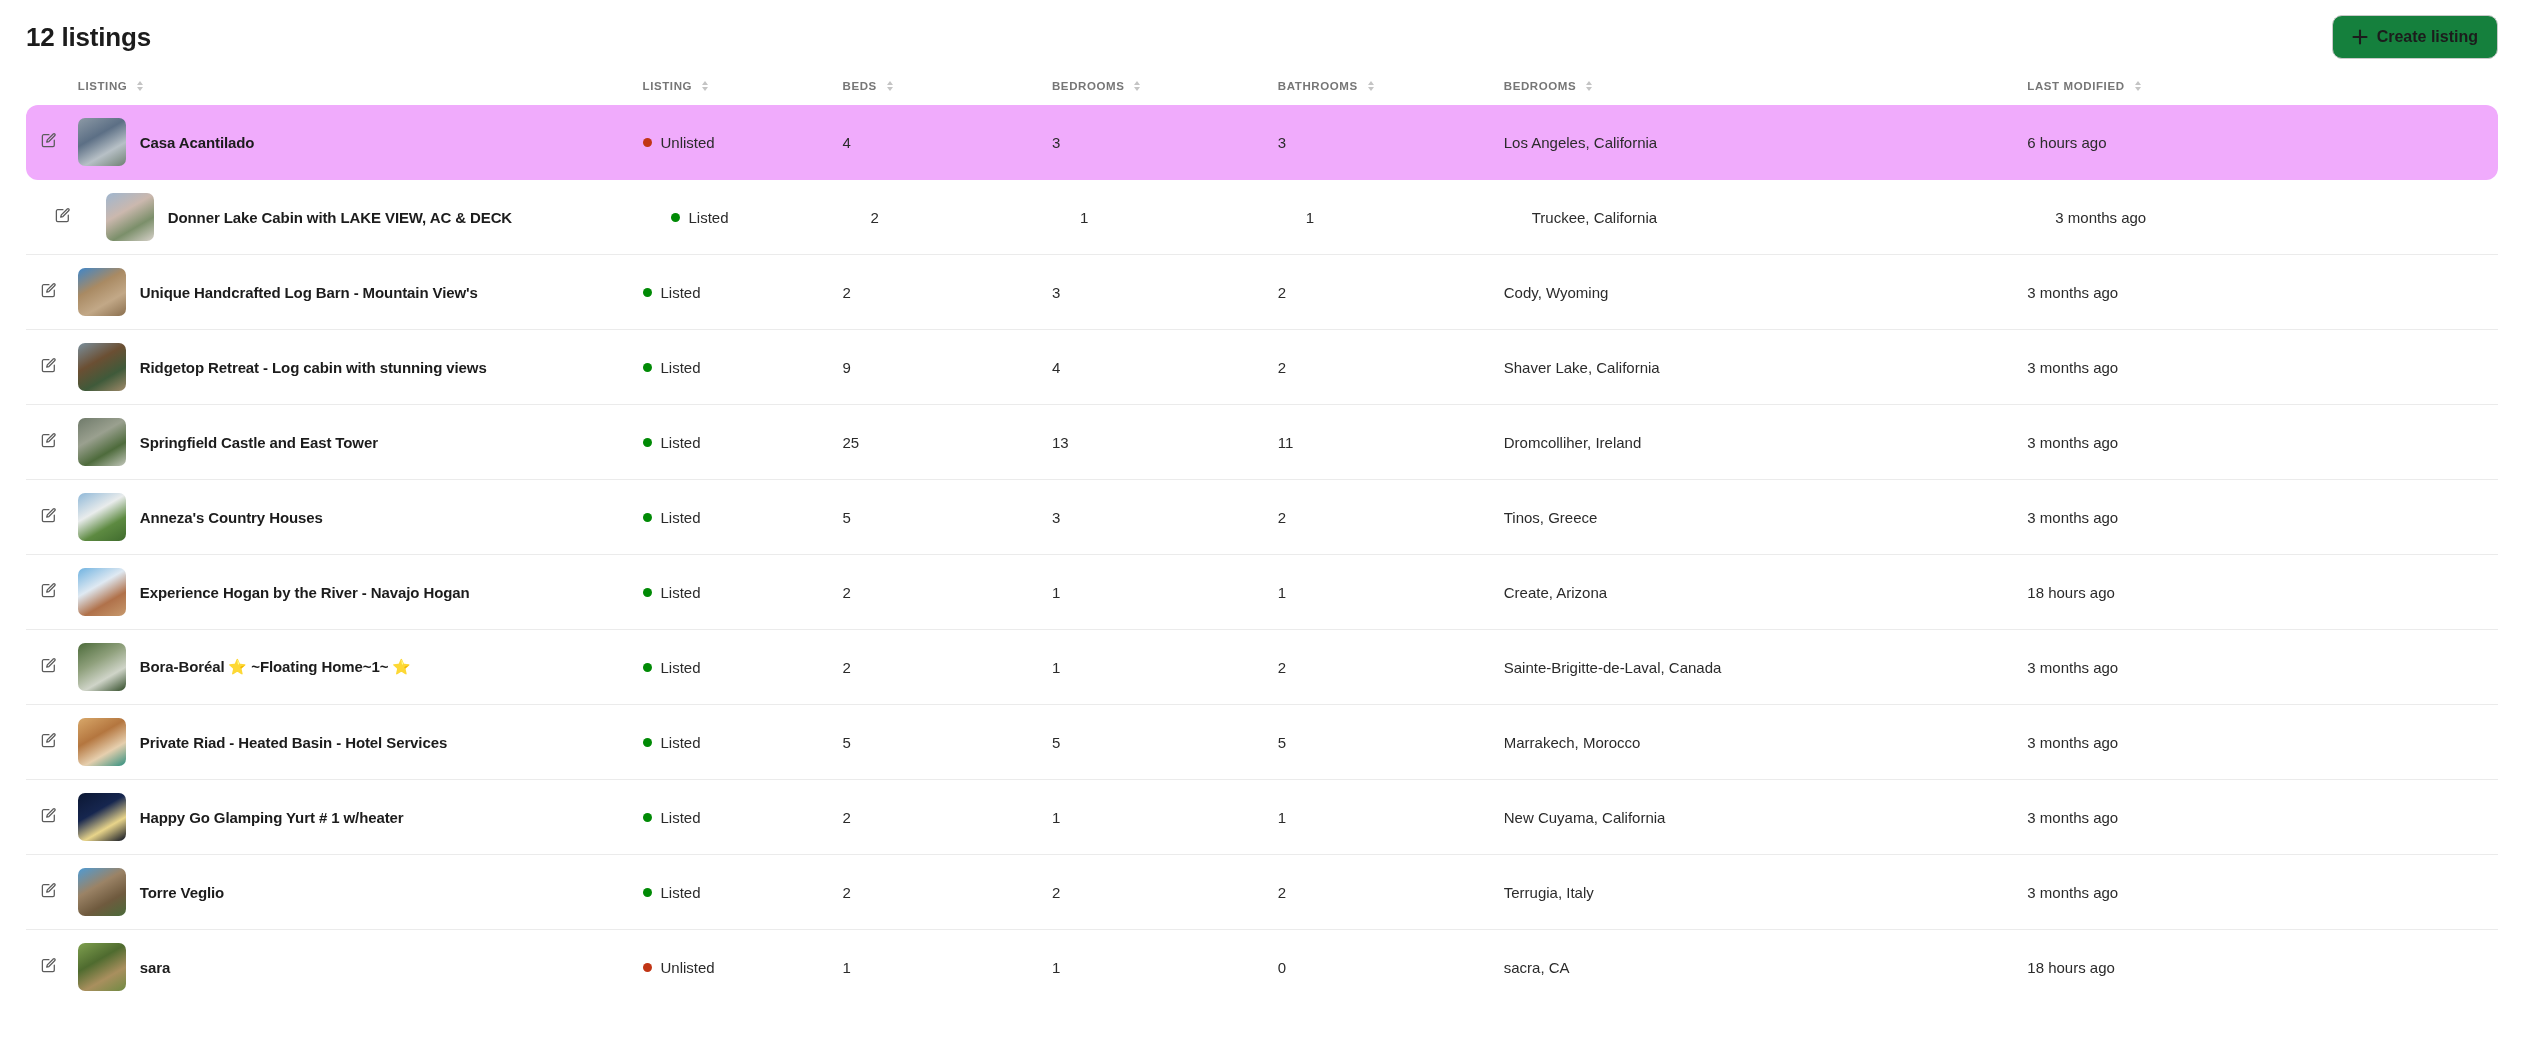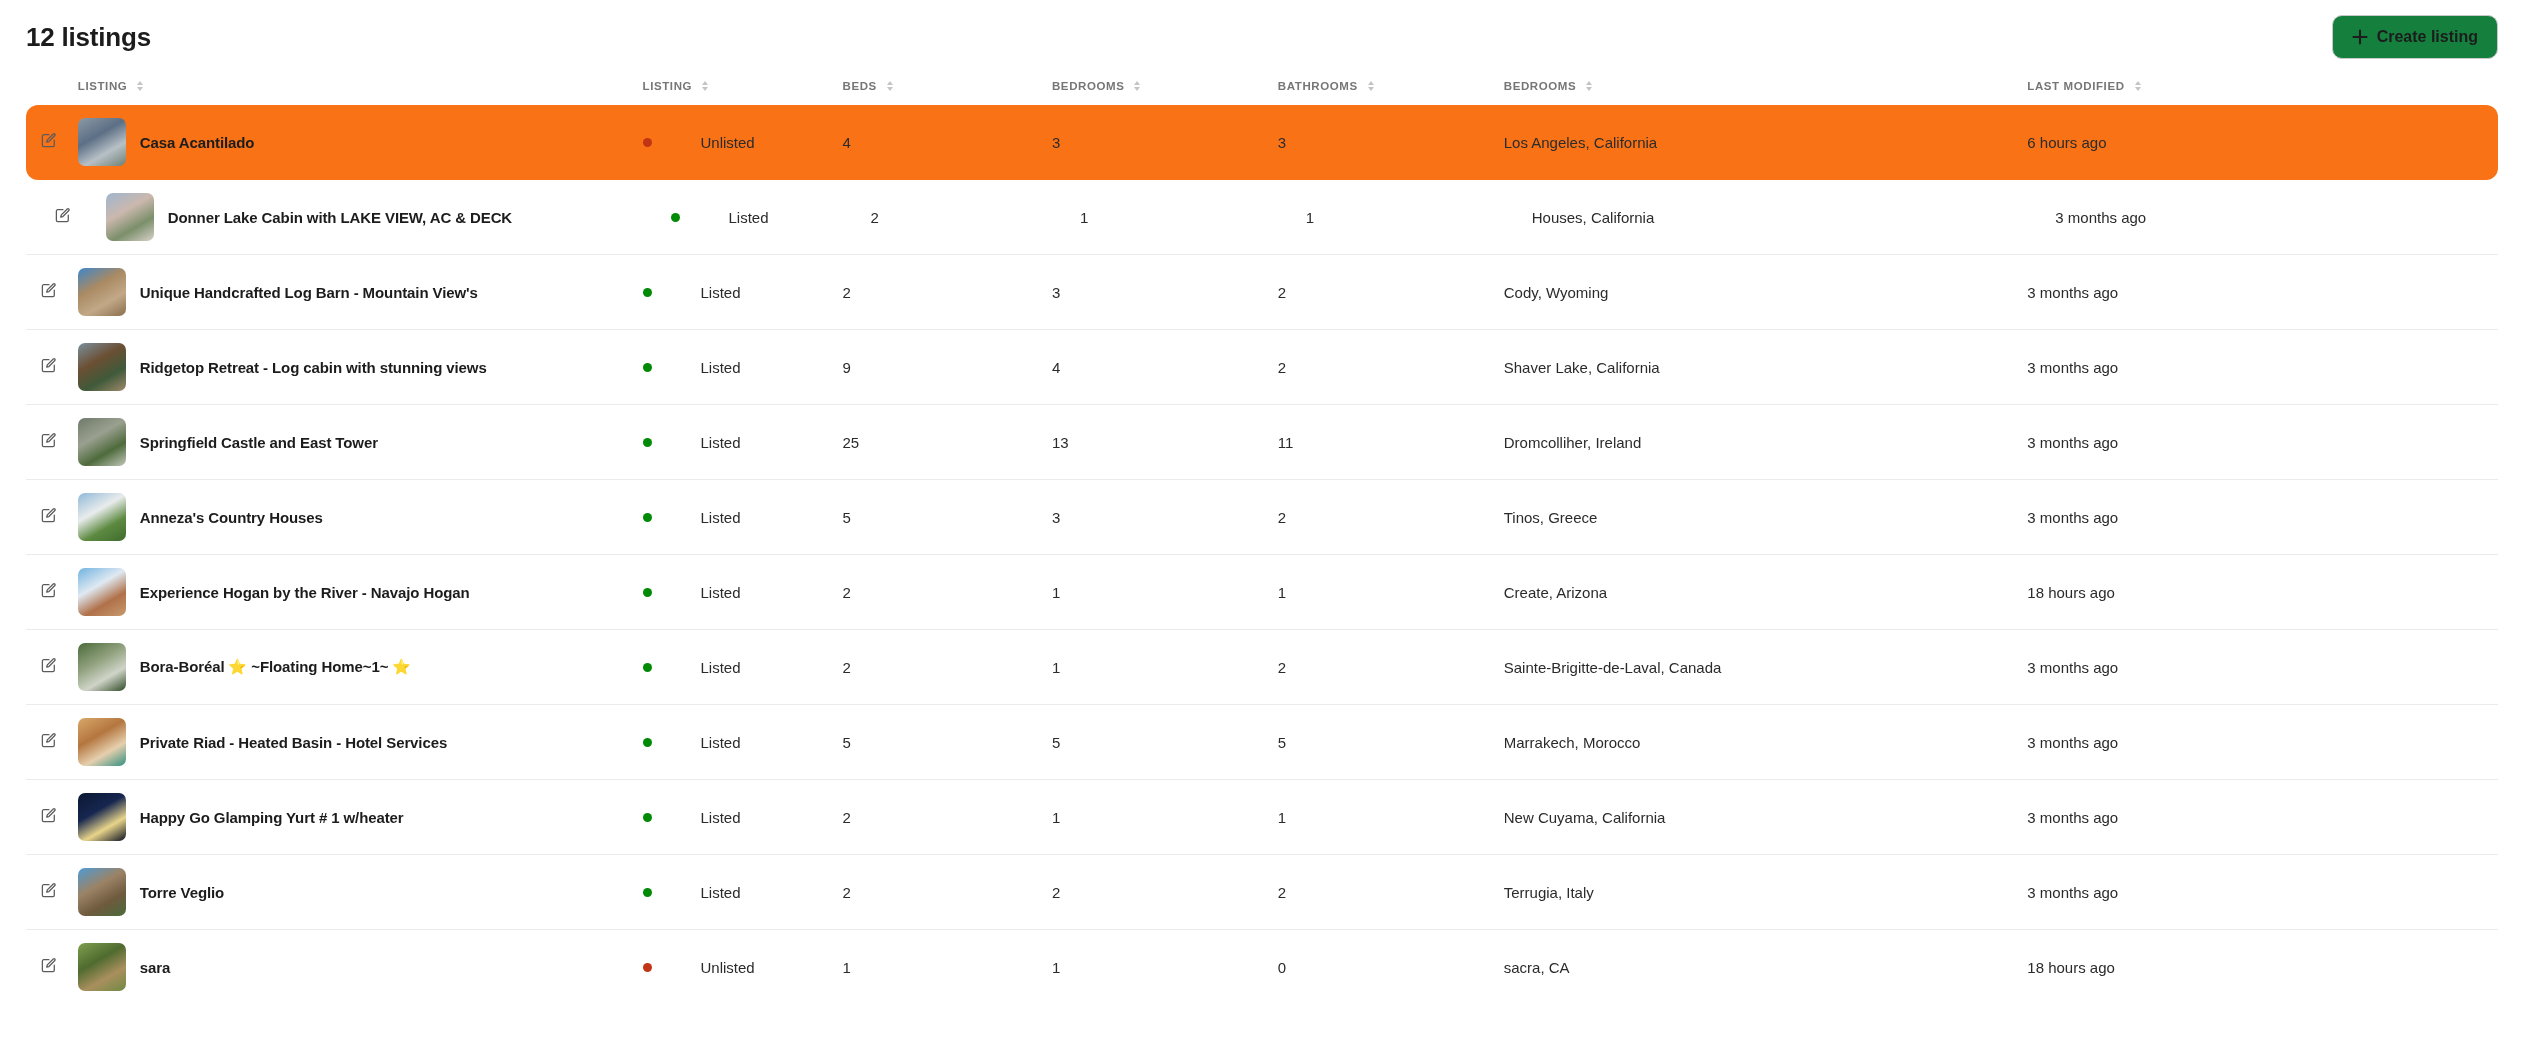--- a/index.html
+++ b/index.html
@@ -66,21 +66,21 @@
     border-left: 3.5px solid transparent;
     border-right: 3.5px solid transparent;
   }
   .sort-icon i.up   { border-bottom: 4px solid #c4c4c4; }
   .sort-icon i.down { border-top: 4px solid #c4c4c4; }
 
   tbody tr { height: 75px; }
   tbody tr td { border-top: 1px solid #ebebeb; }
   tbody tr.is-selected td { border-top-color: transparent; }
   tbody tr.is-selected + tr td { border-top-color: transparent; padding-left: 28px; }
-  tbody tr.is-selected td { background: #f97316; }
+  tbody tr.is-selected td { background: #f0abfc; }
   tbody tr.is-selected td:first-child { border-radius: 12px 0 0 12px; }
   tbody tr.is-selected td:last-child  { border-radius: 0 12px 12px 0; }
 
   td { font-size: 15px; color: #2b2b2b; vertical-align: middle; padding: 0; }
 
   .col-edit     { width: 44px; }
   .col-listing  { width: 480px; }
   .col-status   { width: 170px; }
   .col-beds     { width: 178px; }
   .col-bedrooms { width: 192px; }
@@ -107,21 +107,21 @@
   .listing-name {
     font-size: 15px;
     font-weight: 700;
     color: #1c1c1c;
     letter-spacing: -0.1px;
     white-space: nowrap;
   }
 
   .status-cell { display: flex; align-items: center; gap: 9px; }
   .dot { width: 9px; height: 9px; border-radius: 50%; flex: 0 0 9px; }
-  .status-text { font-size: 15px; color: #2b2b2b; margin-left: 40px; }
+  .status-text { font-size: 15px; color: #2b2b2b; }
 
   .num { font-size: 15px; color: #2b2b2b; }
   .loc { font-size: 15px; color: #2b2b2b; white-space: nowrap; }
   .mod { font-size: 15px; color: #2b2b2b; white-space: nowrap; }
 </style>
 </head>
 <body>
 
 <div class="topbar">
   <div class="page-title">12 listings</div>
@@ -242,21 +242,21 @@
           </td>
           <td>
             <div class="status-cell">
               <span class="dot" style="background: rgb(0, 138, 5);"></span>
               <span class="status-text">Listed</span>
             </div>
           </td>
           <td><span class="num">2</span></td>
           <td><span class="num">1</span></td>
           <td><span class="num">1</span></td>
-          <td><span class="loc">Houses, California</span></td>
+          <td><span class="loc">Truckee, California</span></td>
           <td><span class="mod">3 months ago</span></td>
         </tr>
         <tr>
           <td class="edit-cell"><span class="edit-icon">
               <svg viewBox="0 0 20 20" width="17" height="17" aria-hidden="true">
                 <path d="M10.5 3.2H4.4A1.6 1.6 0 0 0 2.8 4.8v10.8a1.6 1.6 0 0 0 1.6 1.6h10.8a1.6 1.6 0 0 0 1.6-1.6V9.6" fill="none" stroke="currentColor" stroke-width="1.5" stroke-linecap="round"></path>
                 <path d="M15.6 2.3 8.6 9.3l-.7 2.6 2.6-.7 7-7a1.35 1.35 0 0 0-1.9-1.9z" fill="none" stroke="currentColor" stroke-width="1.5" stroke-linejoin="round"></path>
               </svg>
             </span></td>
           <td>

